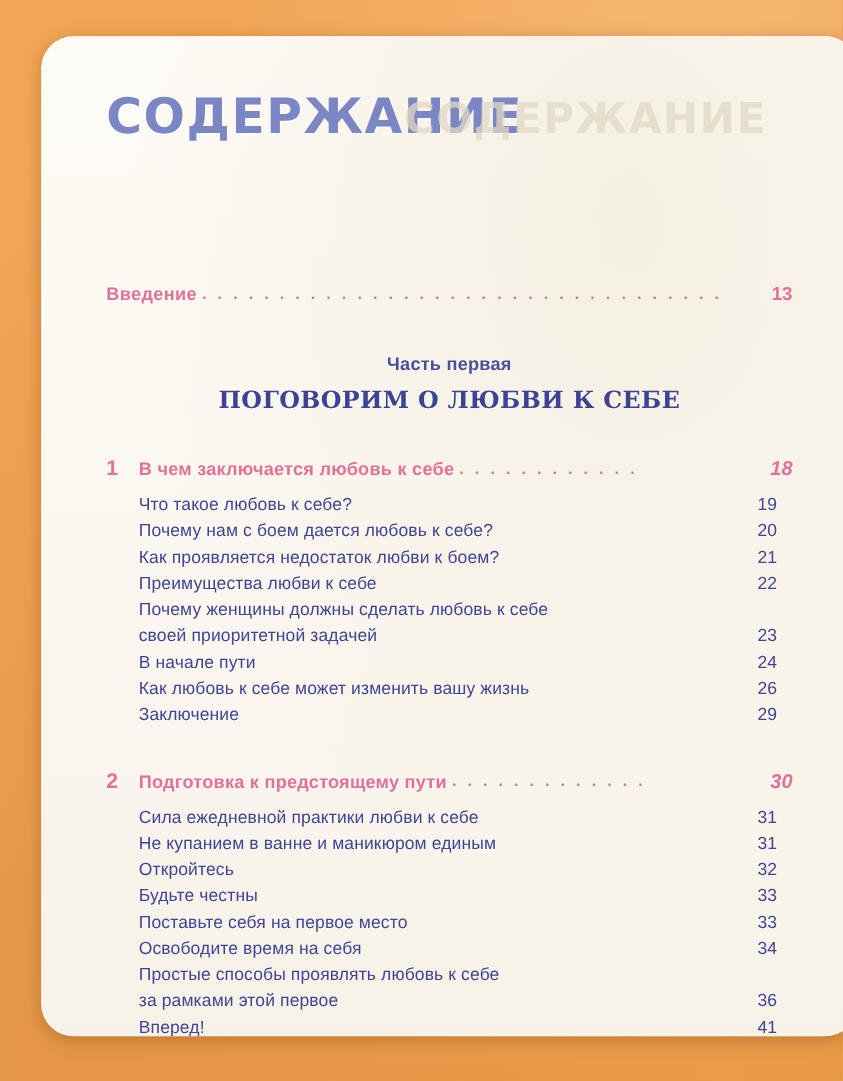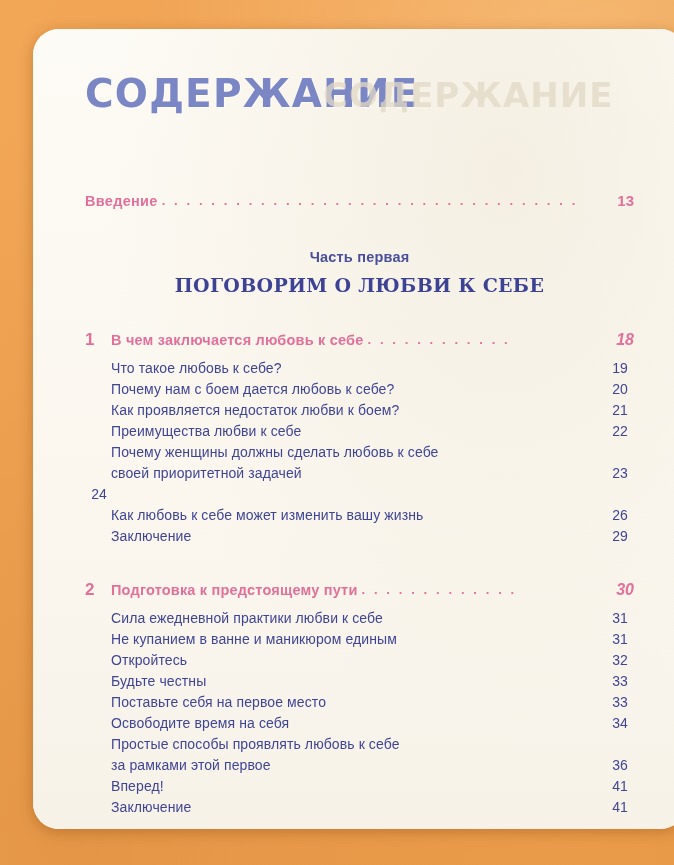--- a/index.html
+++ b/index.html
@@ -61,21 +61,21 @@
     left: 290px;
     top: 46px;
     font-family: "DejaVu Sans", sans-serif;
     font-size: 34px;
     font-weight: bold;
     color: rgba(226,216,196,0.75);
     letter-spacing: 1px;
     pointer-events: none;
   }
   .intro-row {
-    margin-top: 76px;
+    margin-top: 111px;
     display: flex;
     align-items: baseline;
     font-size: 14.5px;
     font-weight: bold;
     color: #e2709a;
   }
   .intro-label {
     white-space: nowrap;
     letter-spacing: 0.3px;
   }
@@ -156,21 +156,21 @@
   .entry-text {
     padding-left: 26px;
     flex: 1;
     letter-spacing: 0.1px;
   }
   .entry-text.cont {
     padding-left: 26px;
   }
   .entry-page {
     min-width: 28px;
-    text-align: center;
+    text-align: left;
     color: #3f4595;
     font-size: 14px;
   }
   .entry-page.empty {
     visibility: hidden;
   }
 </style>
 </head>
 <body>
 
@@ -222,20 +222,21 @@
         </div>
         <div class="entry">
           <span class="entry-text">Почему женщины должны сделать любовь к себе</span>
           <span class="entry-page empty"></span>
         </div>
         <div class="entry">
           <span class="entry-text cont">своей приоритетной задачей</span>
           <span class="entry-page">23</span>
         </div>
         <div class="entry">
+          <span class="entry-text">В начале пути</span>
           <span class="entry-page">24</span>
         </div>
         <div class="entry">
           <span class="entry-text">Как любовь к себе может изменить вашу жизнь</span>
           <span class="entry-page">26</span>
         </div>
         <div class="entry">
           <span class="entry-text">Заключение</span>
           <span class="entry-page">29</span>
         </div>

